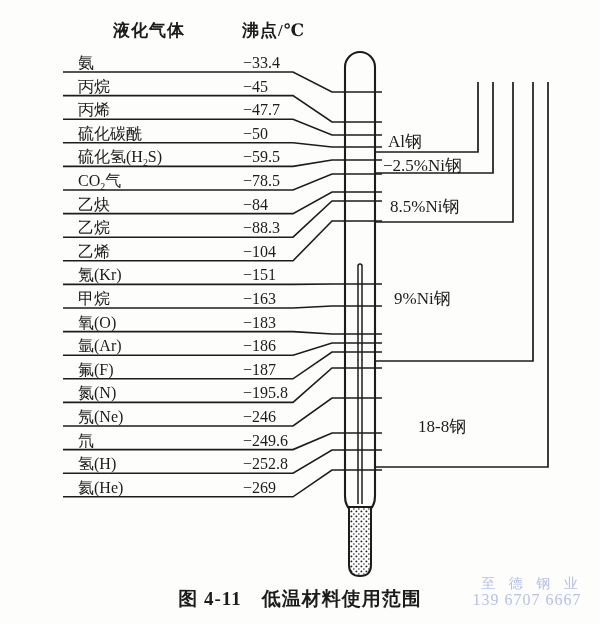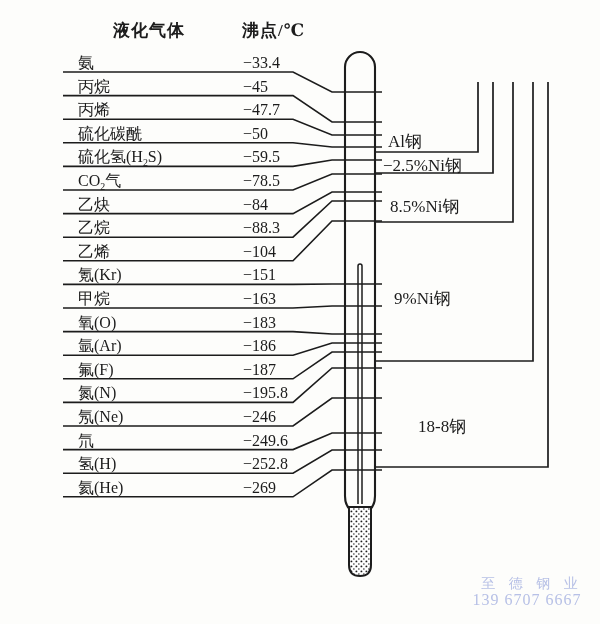--- a/index.html
+++ b/index.html
@@ -154,16 +154,17 @@
         <path d="M376,467 H548 V82" fill="none" stroke="#1c1c1c" stroke-width="1.7"></path>
         <text x="418" y="432" font-size="17">18-8钢</text>
       </g>
       <g>
         <path d="M345,67 A15,15 0 0 1 375,67 L375,496 Q375,512 360,512 Q345,512 345,496 Z" fill="none" stroke="#1c1c1c" stroke-width="2.1"></path>
         <path d="M349,507 L349,565 Q349,576 360,576 Q371,576 371,565 L371,507 Z" fill="url(#stipple)" stroke="#1c1c1c" stroke-width="2"></path>
         <path d="M358,504 L358,266 Q358,264 360,264 Q362,264 362,266 L362,504" fill="none" stroke="#1c1c1c" stroke-width="1.5"></path>
       </g>
     </svg>
 
+  <div class="caption">图 4-11　低温材料使用范围</div>
 
   <div class="wm" id="wm-name" style="color: rgb(183, 192, 230);">至 德 钢 业</div>
   <div class="wm" id="wm-phone" style="color: rgb(183, 192, 230);">139 6707 6667</div>
 </div>
 
 </body></html>

